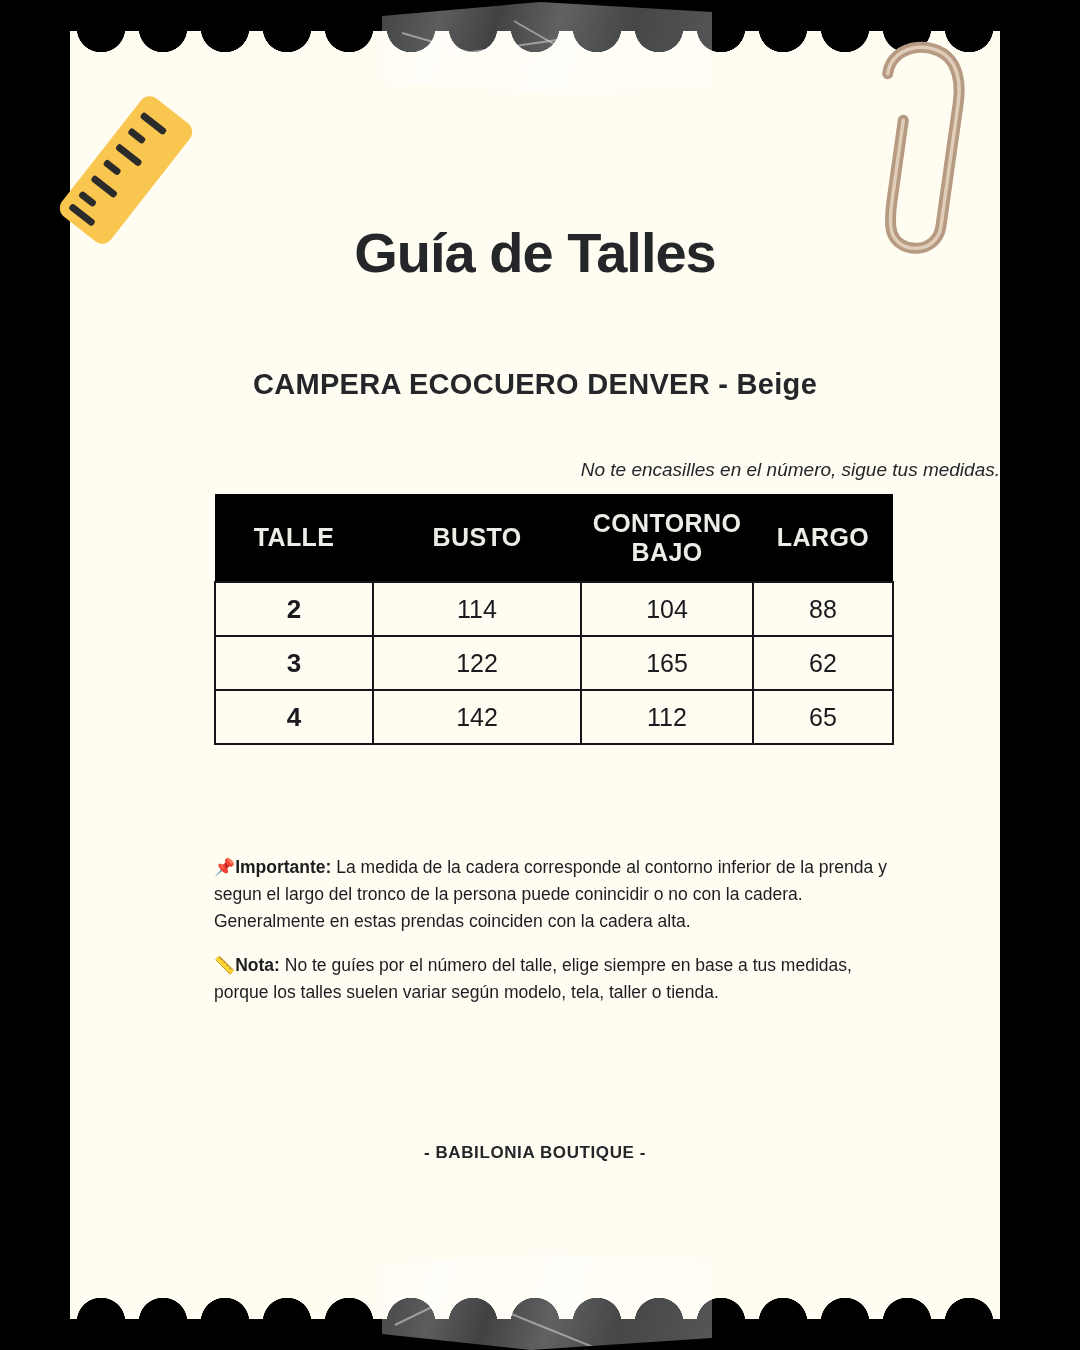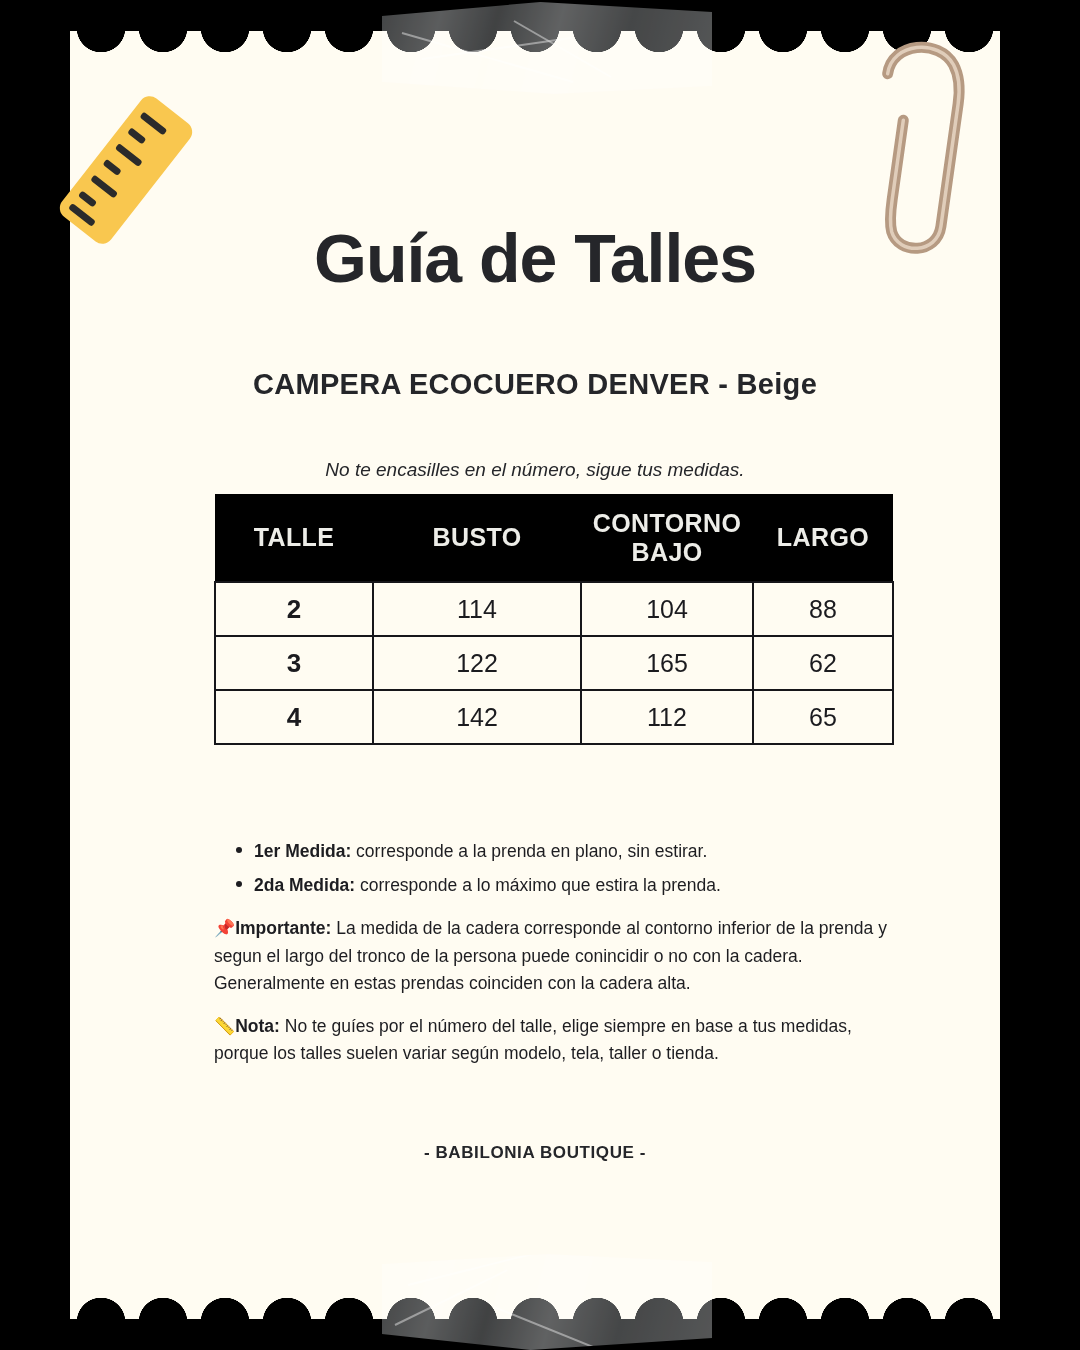--- a/index.html
+++ b/index.html
@@ -103,33 +103,33 @@
 
   
   #content {
     position:absolute;
     left:70px; top:0;
     width:930px; height:1350px;
   }
   #title {
     position:absolute; left:0; top:224px; width:930px;
     text-align:center;
-    font-size:68px; font-weight:bold; letter-spacing:-1px;
+    font-size:56px; font-weight:bold; letter-spacing:-1px;
     color:#25262A; line-height:1.02;
   }
   #subtitle {
     position:absolute; left:0; top:360px; width:930px;
     text-align:center;
     font-size:29px; font-weight:bold; letter-spacing:0.3px;
     color:#25262A;
     margin-top:8px;
   }
   #tagline {
     position:absolute; left:0; top:459px; width:930px;
-    text-align:center;
+    text-align:right;
     font-size:19px; font-style:italic; color:#25262A;
   }
 
   
   #size-table {
     position:absolute;
     left:144px; top:494px;
     width:678px;
     border-collapse:collapse;
     table-layout:fixed;
@@ -256,30 +256,20 @@
         <tr>
           <td class="talle">4</td>
           <td>142</td>
           <td>112</td>
           <td>65</td>
         </tr>
       </tbody>
     </table>
 
     <div id="notes">
-      <ul id="bullets">
-        <li>
-          <span class="dot"></span>
-          <b>1er Medida:</b><span> corresponde a la prenda en plano, sin estirar.</span>
-        </li>
-        <li>
-          <span class="dot"></span>
-          <b>2da Medida:</b><span> corresponde  a lo máximo que estira la prenda.</span>
-        </li>
-      </ul>
 
       <p class="para">
         <span class="emoji">📌</span><b>Importante:</b><span>  La medida de la cadera corresponde al contorno inferior de la prenda y segun el largo del tronco de la persona puede conincidir o no con la cadera. Generalmente en estas prendas coinciden con la cadera alta.</span>
       </p>
 
       <p class="para">
         <span class="emoji">📏</span><b>Nota:</b><span>  No te guíes por el número del talle, elige siempre en base a tus medidas, porque los talles suelen variar según modelo, tela, taller o tienda.</span>
       </p>
     </div>
 

